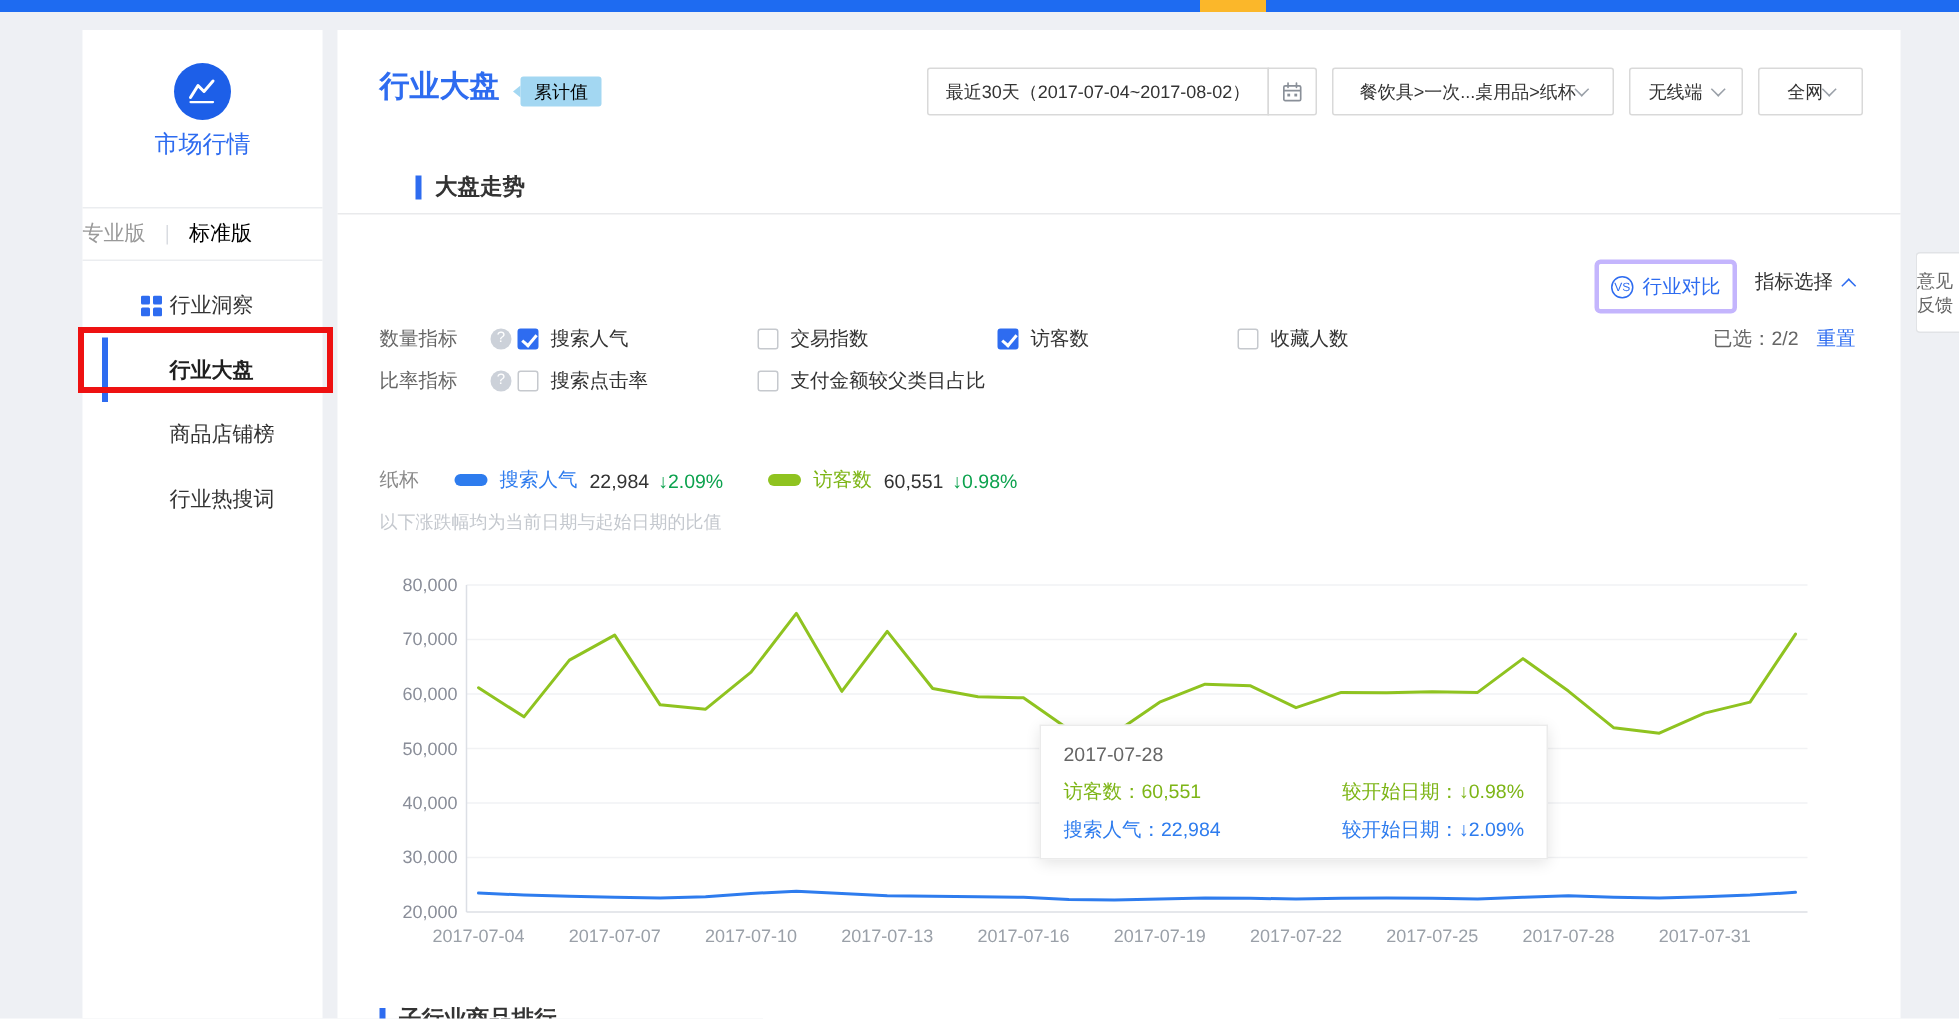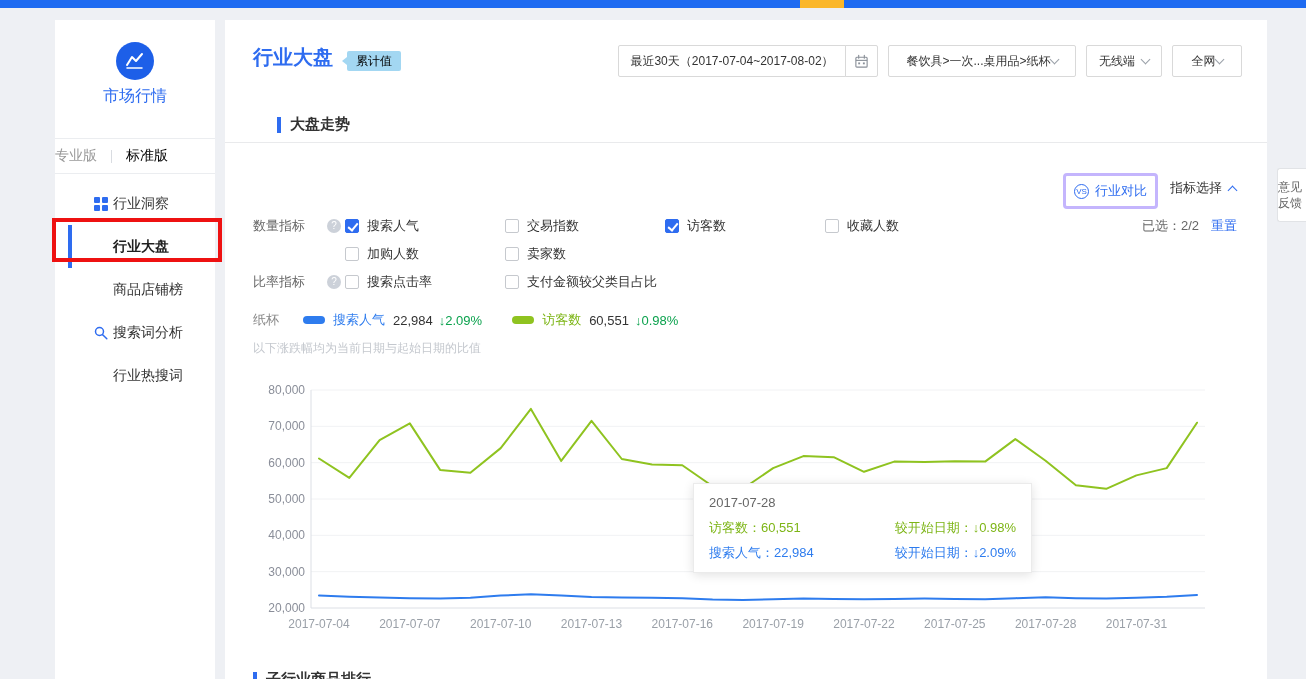--- a/index.html
+++ b/index.html
@@ -145,27 +145,20 @@
       </svg>
       <span>行业洞察</span>
     </div>
     <div class="menu-item selected">
       <span>行业大盘</span>
     </div>
     <div class="menu-item">
       <span>商品店铺榜</span>
     </div>
     <div class="menu-item">
-      <svg class="mi-icon" viewBox="0 0 14 14">
-        <circle cx="5.5" cy="5.5" r="4" fill="none" stroke="#2e6cf0" stroke-width="1.5"></circle>
-        <line x1="8.7" y1="8.7" x2="12.8" y2="12.8" stroke="#2e6cf0" stroke-width="1.5" stroke-linecap="round"></line>
-      </svg>
-      <span>搜索词分析</span>
-    </div>
-    <div class="menu-item">
       <span>行业热搜词</span>
     </div>
   </div>
 </div>
 
 <div class="red-annotation"></div>
 
 <div class="main">
   <div class="page-title">行业大盘</div>
   <div class="badge">累计值</div>
@@ -226,33 +219,20 @@
             <span class="cb"></span>
             <span>交易指数</span>
           </label>
           <label class="fitem">
             <span class="cb checked"></span>
             <span>访客数</span>
           </label>
           <label class="fitem">
             <span class="cb"></span>
             <span>收藏人数</span>
-          </label>
-        </div>
-      </div>
-      <div class="frow">
-        <span class="flabel"></span>
-        <div class="fitems">
-          <label class="fitem">
-            <span class="cb"></span>
-            <span>加购人数</span>
-          </label>
-          <label class="fitem">
-            <span class="cb"></span>
-            <span>卖家数</span>
           </label>
         </div>
       </div>
       <div class="frow">
         <span class="flabel">
           <span>比率指标</span>
           <span class="help">?</span>
         </span>
         <div class="fitems">
           <label class="fitem">

